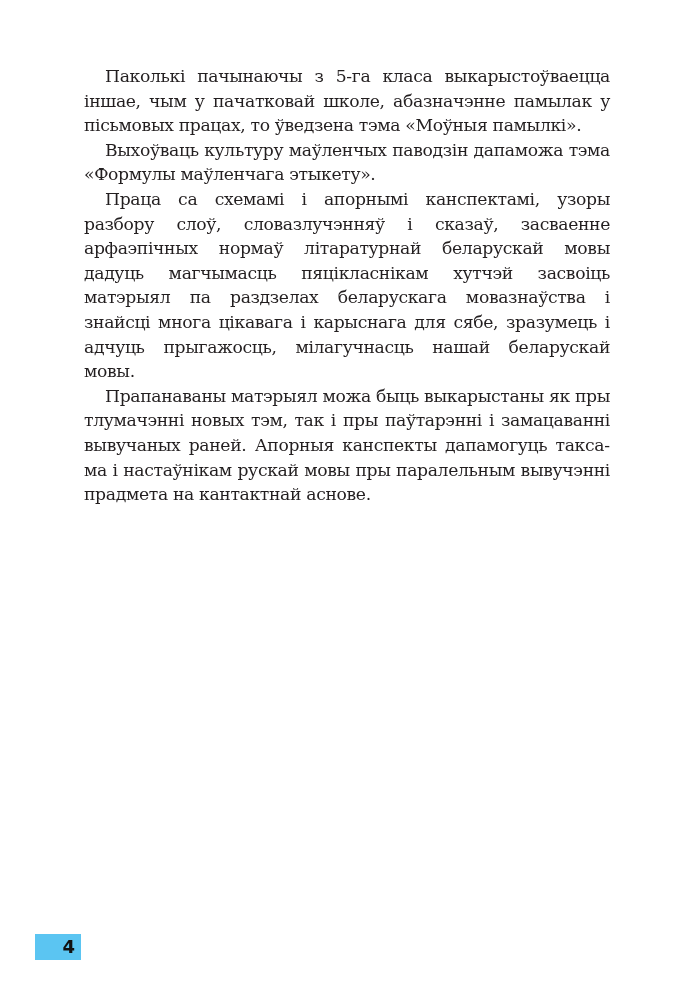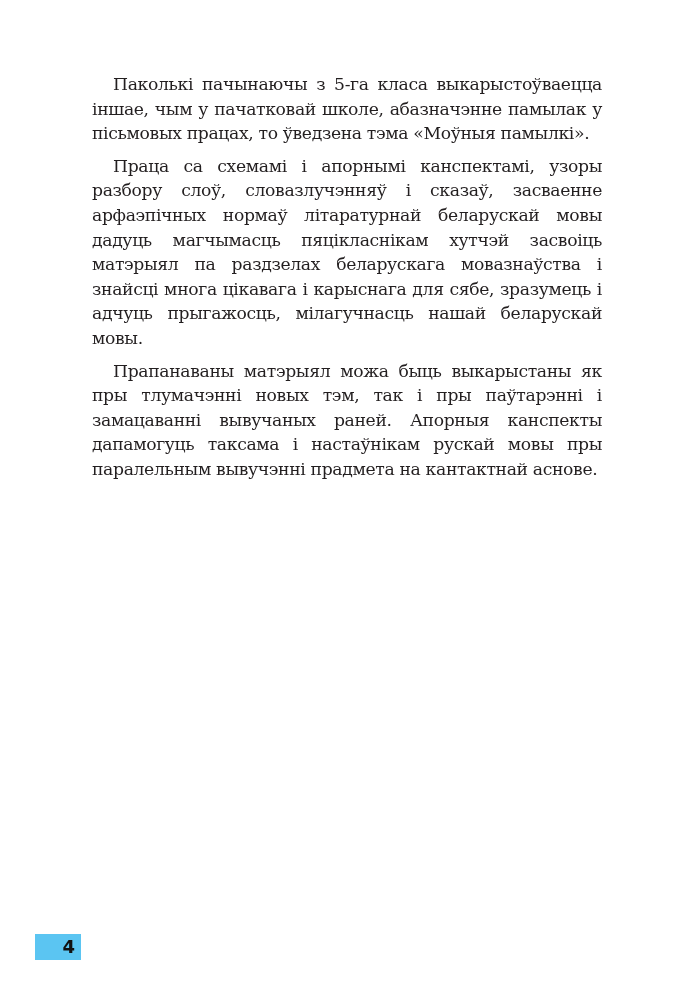--- a/index.html
+++ b/index.html
@@ -25,21 +25,21 @@
       left: 84px;
       top: 64px;
       width: 526px;
       font-family: "DejaVu Serif", "Liberation Serif", serif;
       font-size: 17.2px;
       line-height: 24.6px;
       color: #231f20;
       letter-spacing: -0.35px;
     }
     .text-block p {
-      margin: 8px;
+      margin: 0;
       text-indent: 21px;
       text-align: justify;
       hyphens: manual;
     }
     .page-number {
       position: absolute;
       left: 35px;
       top: 934px;
       width: 46px;
       height: 26px;
@@ -53,18 +53,19 @@
       line-height: 26px;
       color: #111111;
     }
   </style>
 </head>
 <body>
 
 <div class="page">
   <div class="text-block">
     <p>Паколькі пачынаючы з 5-га класа выкарыстоўваецца іншае, чым у пачатковай школе, абазначэнне памылак у пісьмовых працах, то ўведзена тэма «Моўныя памылкі».</p>
+    <p>Выхоўваць культуру маўленчых паводзін дапаможа тэма «Формулы маўленчага этыкету».</p>
     <p>Праца са схемамі і апорнымі канспектамі, узоры разбору слоў, словазлучэнняў і сказаў, засваенне арфаэпічных нор­маў літаратурнай беларускай мовы дадуць магчымасць пя­цікласнікам хутчэй засвоіць матэрыял па раздзелах белару­скага мовазнаўства і знайсці многа цікавага і карыснага для сябе, зразумець і адчуць прыгажосць, мілагучнасць нашай беларускай мовы.</p>
     <p>Прапанаваны матэрыял можа быць выкарыстаны як пры тлумачэнні новых тэм, так і пры паўтарэнні і замацаванні вывучаных раней. Апорныя канспекты дапамогуць такса­ма і настаўнікам рускай мовы пры паралельным вывучэнні прадмета на кантактнай аснове.</p>
   </div>
 
   <div class="page-number">4</div>
 </div>
 
 </body></html>

